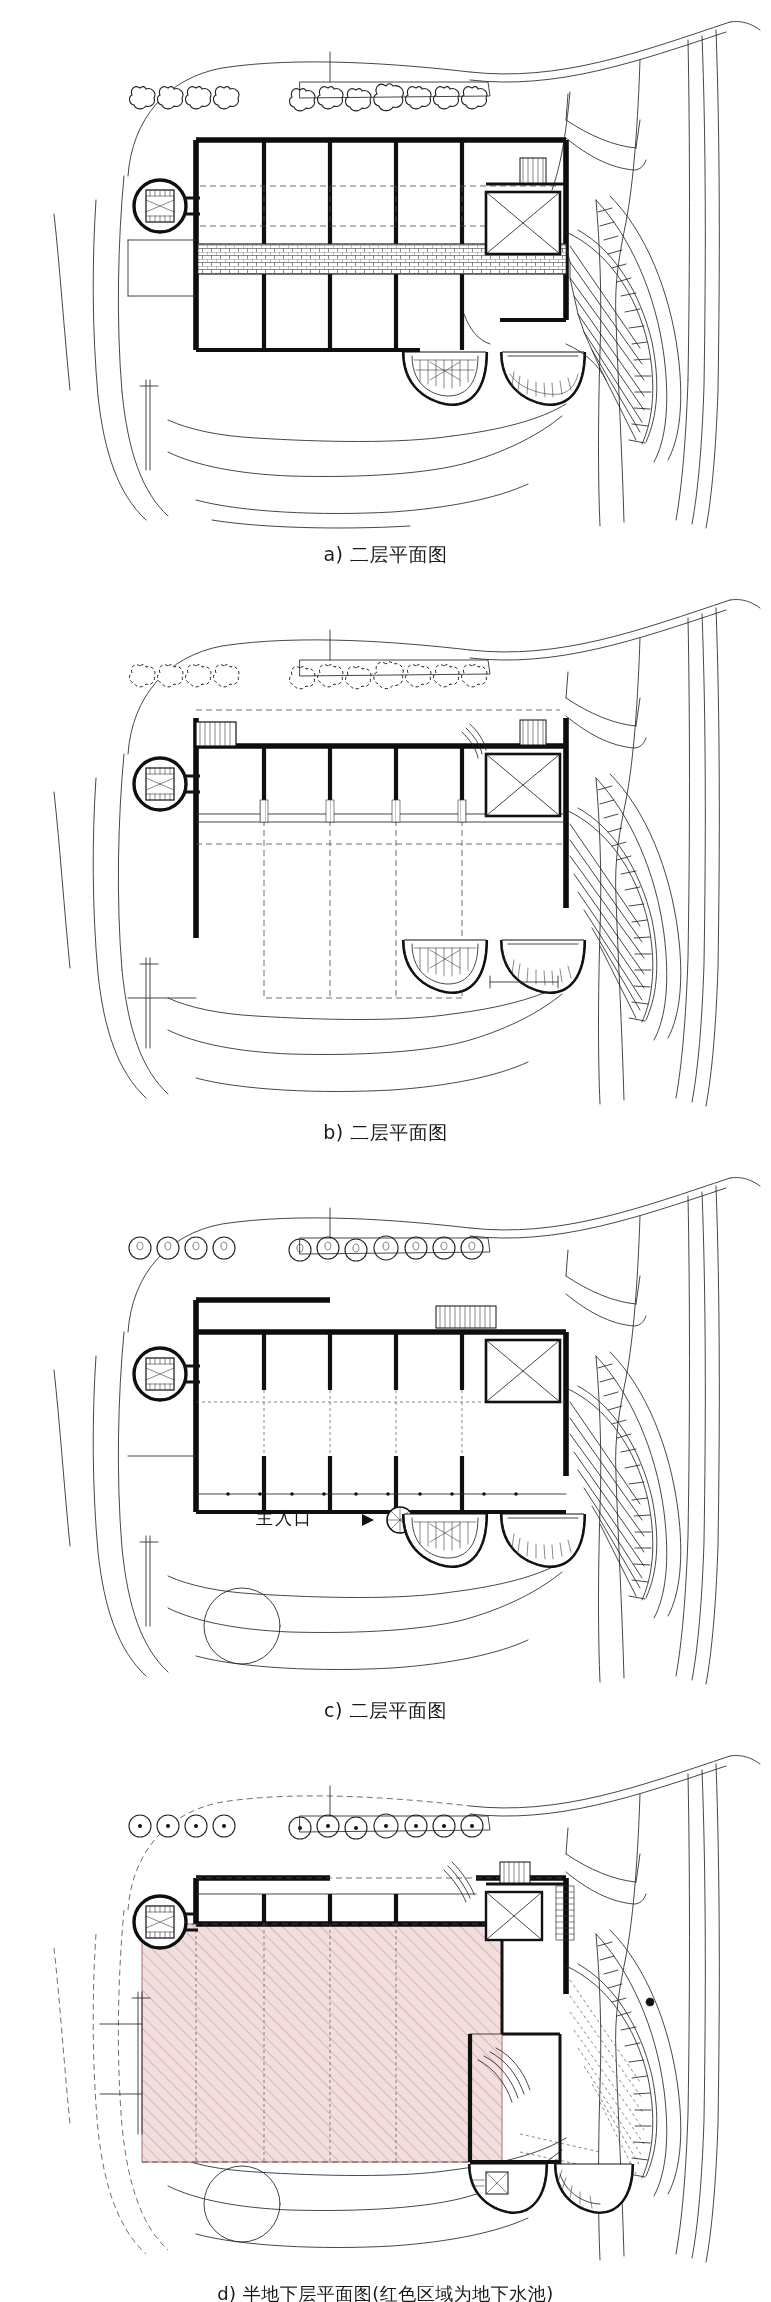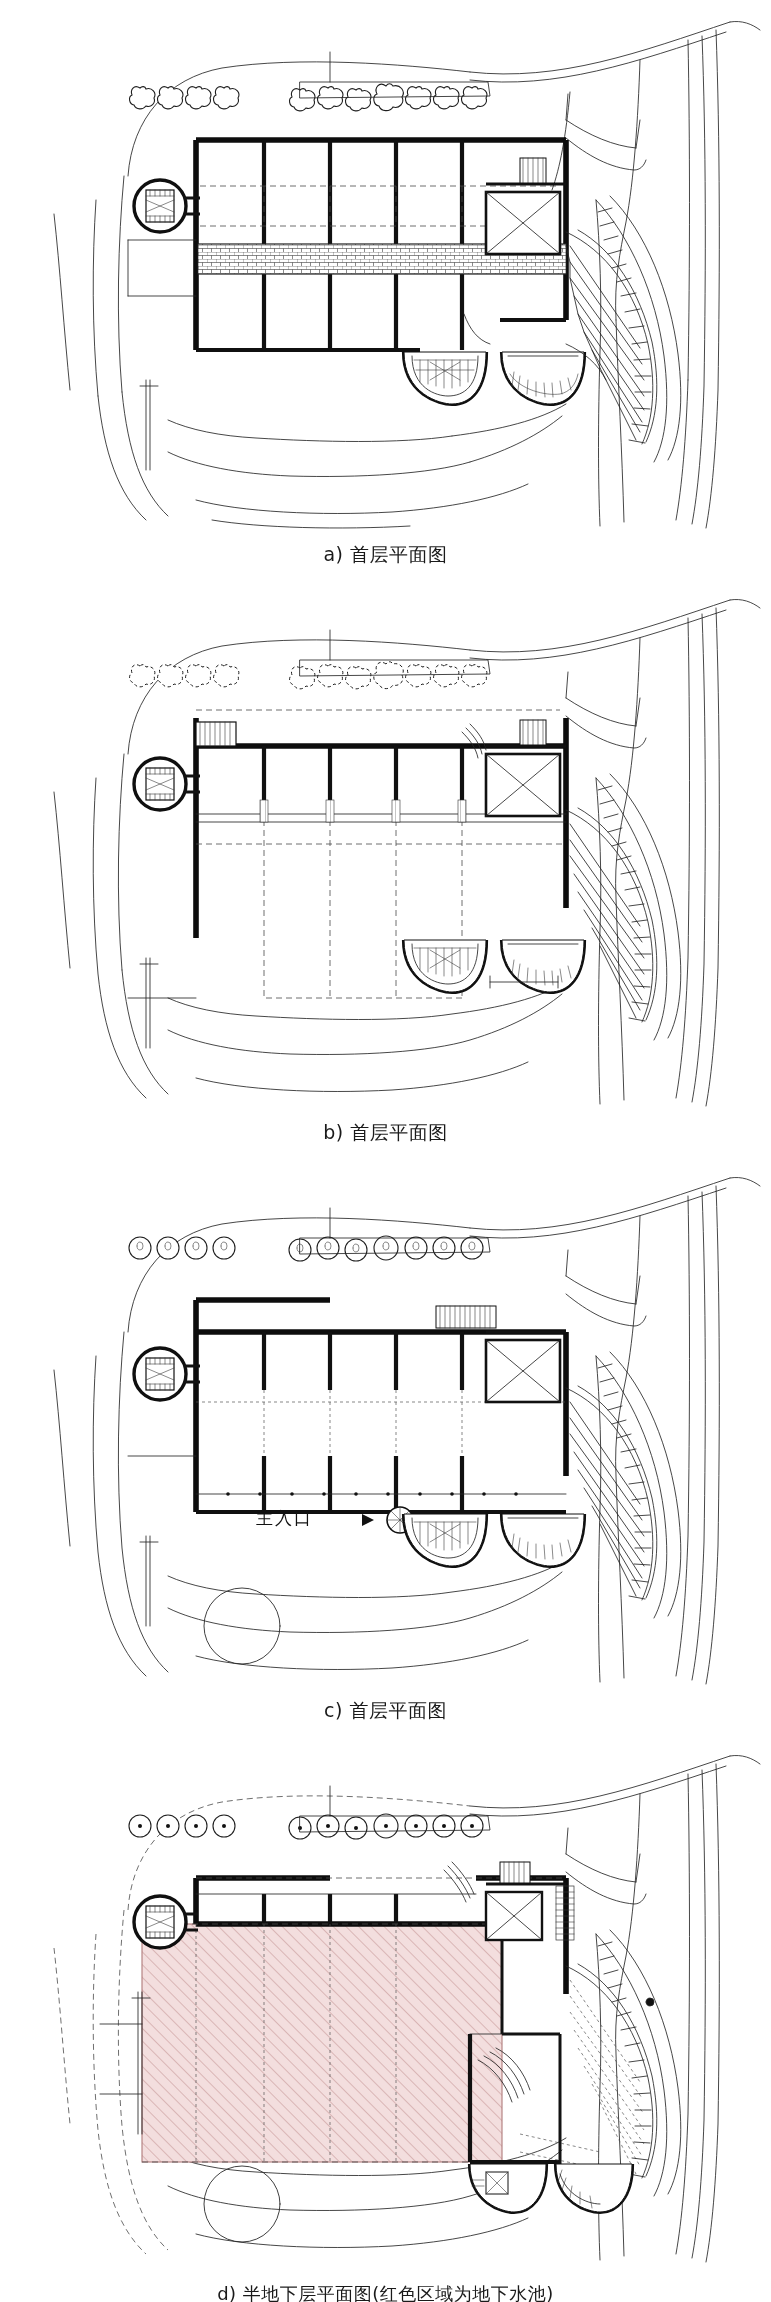--- a/index.html
+++ b/index.html
@@ -232,21 +232,21 @@
           <path class="thin" d="M140 386 H158"></path>
         </g>
 
         <g class="thin">
           <path d="M464 314 C470 330 478 340 490 344"></path>
           <path d="M566 344 C584 352 598 364 606 380"></path>
         </g>
       </svg>
     </div>
     <div class="cap-wrap">
-      <div class="caption">a) 首层平面图</div>
+      <div class="caption">a) 二层平面图</div>
     </div>
   </div>
 
   <div class="panel">
     <div class="plan-stage">
       <svg viewBox="0 0 771 530" preserveAspectRatio="none" aria-hidden="true">
         <defs>
           <pattern id="vstripeB" width="5" height="6" patternUnits="userSpaceOnUse">
             <rect width="5" height="6" fill="#fff"></rect>
             <path d="M0 0 V6" class="hatchline"></path>
@@ -394,21 +394,21 @@
           <path d="M490 398 V410 M558 398 V410"></path>
         </g>
 
         <g class="thin">
           <path d="M146 380 V470 M150 380 V470 M140 386 H158"></path>
           <path d="M128 420 H196"></path>
         </g>
       </svg>
     </div>
     <div class="cap-wrap">
-      <div class="caption">b) 首层平面图</div>
+      <div class="caption">b) 二层平面图</div>
     </div>
   </div>
 
   <div class="panel">
     <div class="plan-stage">
       <svg viewBox="0 0 771 530" preserveAspectRatio="none" aria-hidden="true">
         <g class="thin">
           <path d="M128 176 C132 118 168 78 222 68 C300 56 400 64 470 72"></path>
           <path d="M470 72 C560 82 640 52 730 22"></path>
           <path d="M730 22 C742 20 752 24 760 30"></path>
@@ -568,21 +568,21 @@
                    M544 389 L545 403 M552 389 L553 403 M560 387 L562 400 M568 384 L571 396"></path>
         </g>
 
         <g class="thin">
           <path d="M146 380 V470 M150 380 V470 M140 386 H158"></path>
           <path d="M128 300 H196"></path>
         </g>
       </svg>
     </div>
     <div class="cap-wrap">
-      <div class="caption">c) 首层平面图</div>
+      <div class="caption">c) 二层平面图</div>
     </div>
   </div>
 
   <div class="panel">
     <div class="plan-stage">
       <svg viewBox="0 0 771 530" preserveAspectRatio="none" aria-hidden="true">
         <defs>
           <pattern id="poolHatch" width="9" height="9" patternUnits="userSpaceOnUse" patternTransform="rotate(-45)">
             <rect width="9" height="9" fill="#f3dede"></rect>
             <path d="M0 0 V9" class="poolhatch"></path>

